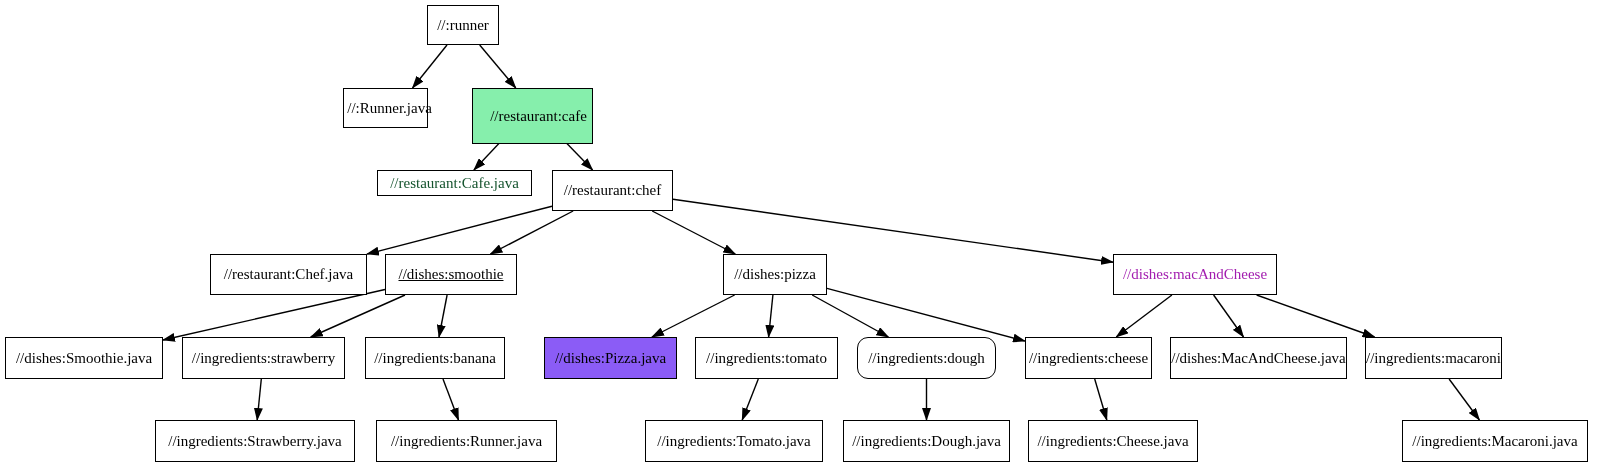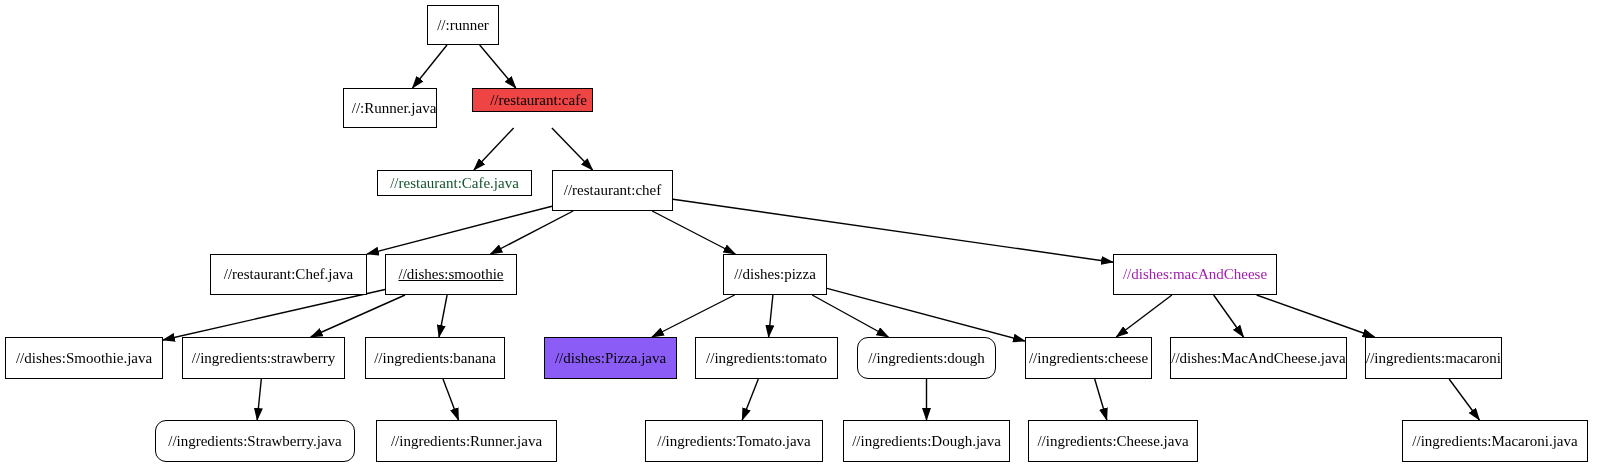--- a/index.html
+++ b/index.html
@@ -68,37 +68,37 @@
         <line x1="261.3" y1="379.0" x2="257.2" y2="420.0" stroke="#000000" stroke-width="1.4" marker-end="url(#arrowhead)"></line>
         <line x1="443.0" y1="379.0" x2="458.5" y2="420.0" stroke="#000000" stroke-width="1.4" marker-end="url(#arrowhead)"></line>
         <line x1="758.3" y1="379.0" x2="742.2" y2="420.0" stroke="#000000" stroke-width="1.4" marker-end="url(#arrowhead)"></line>
         <line x1="926.5" y1="379.0" x2="926.5" y2="420.0" stroke="#000000" stroke-width="1.4" marker-end="url(#arrowhead)"></line>
         <line x1="1094.7" y1="379.0" x2="1106.8" y2="420.0" stroke="#000000" stroke-width="1.4" marker-end="url(#arrowhead)"></line>
         <line x1="1449.1" y1="379.0" x2="1479.4" y2="420.0" stroke="#000000" stroke-width="1.4" marker-end="url(#arrowhead)"></line>
       </g>
   </svg>
   <div id="node-layer">
       <div class="graph-node" style="left: 427px; top: 5px; width: 72px; height: 40px; border-color: rgb(0, 0, 0); background: rgb(255, 255, 255); color: rgb(0, 0, 0);">//:runner</div>
-      <div class="graph-node" style="left: 343px; top: 88px; width: 94px; height: 40px; border-color: rgb(0, 0, 0); background: rgb(255, 255, 255); color: rgb(0, 0, 0); padding-left: 8px;">//:Runner.java</div>
-      <div class="graph-node" style="left: 472px; top: 88px; width: 121px; height: 24px; border-color: rgb(0, 0, 0); background: #ef4444; color: rgb(0, 0, 0); padding-left: 12px;">//restaurant:cafe</div>
+      <div class="graph-node" style="left: 343px; top: 88px; width: 85px; height: 40px; border-color: rgb(0, 0, 0); background: rgb(255, 255, 255); color: rgb(0, 0, 0); padding-left: 8px;">//:Runner.java</div>
+      <div class="graph-node" style="left: 472px; top: 88px; width: 121px; height: 56px; border-color: rgb(0, 0, 0); background: #86efac; color: rgb(0, 0, 0); padding-left: 12px;">//restaurant:cafe</div>
       <div class="graph-node" style="left: 377px; top: 170px; width: 155px; height: 26px; border-color: rgb(0, 0, 0); background: rgb(255, 255, 255); color: #14532d;">//restaurant:Cafe.java</div>
       <div class="graph-node" style="left: 552px; top: 170px; width: 121px; height: 41px; border-color: rgb(0, 0, 0); background: rgb(255, 255, 255); color: rgb(0, 0, 0);">//restaurant:chef</div>
       <div class="graph-node" style="left: 210px; top: 254px; width: 157px; height: 41px; border-color: rgb(0, 0, 0); background: rgb(255, 255, 255); color: rgb(0, 0, 0);">//restaurant:Chef.java</div>
       <div class="graph-node" style="left: 385px; top: 254px; width: 132px; height: 41px; border-color: rgb(0, 0, 0); background: rgb(255, 255, 255); color: rgb(0, 0, 0); text-decoration: underline;">//dishes:smoothie</div>
       <div class="graph-node" style="left: 723px; top: 254px; width: 104px; height: 41px; border-color: rgb(0, 0, 0); background: rgb(255, 255, 255); color: rgb(0, 0, 0);">//dishes:pizza</div>
       <div class="graph-node" style="left: 1113px; top: 254px; width: 164px; height: 41px; border-color: rgb(0, 0, 0); background: rgb(255, 255, 255); color: #a21caf;">//dishes:macAndCheese</div>
       <div class="graph-node" style="left: 5px; top: 337px; width: 158px; height: 42px; border-color: rgb(0, 0, 0); background: rgb(255, 255, 255); color: rgb(0, 0, 0);">//dishes:Smoothie.java</div>
       <div class="graph-node" style="left: 182px; top: 337px; width: 163px; height: 42px; border-color: rgb(0, 0, 0); background: rgb(255, 255, 255); color: rgb(0, 0, 0);">//ingredients:strawberry</div>
       <div class="graph-node" style="left: 365px; top: 337px; width: 140px; height: 42px; border-color: rgb(0, 0, 0); background: rgb(255, 255, 255); color: rgb(0, 0, 0);">//ingredients:banana</div>
       <div class="graph-node" style="left: 544px; top: 337px; width: 133px; height: 42px; border-color: rgb(0, 0, 0); background: #8b5cf6; color: rgb(0, 0, 0);">//dishes:Pizza.java</div>
       <div class="graph-node" style="left: 695px; top: 337px; width: 143px; height: 42px; border-color: rgb(0, 0, 0); background: rgb(255, 255, 255); color: rgb(0, 0, 0);">//ingredients:tomato</div>
       <div class="graph-node" style="left: 857px; top: 337px; width: 139px; height: 42px; border-color: rgb(0, 0, 0); background: rgb(255, 255, 255); color: rgb(0, 0, 0); border-radius: 11px;">//ingredients:dough</div>
       <div class="graph-node" style="left: 1025px; top: 337px; width: 127px; height: 42px; border-color: rgb(0, 0, 0); background: rgb(255, 255, 255); color: rgb(0, 0, 0);">//ingredients:cheese</div>
       <div class="graph-node" style="left: 1170px; top: 337px; width: 177px; height: 42px; border-color: rgb(0, 0, 0); background: rgb(255, 255, 255); color: rgb(0, 0, 0);">//dishes:MacAndCheese.java</div>
       <div class="graph-node" style="left: 1365px; top: 337px; width: 137px; height: 42px; border-color: rgb(0, 0, 0); background: rgb(255, 255, 255); color: rgb(0, 0, 0);">//ingredients:macaroni</div>
-      <div class="graph-node" style="left: 155px; top: 420px; width: 200px; height: 42px; border-color: rgb(0, 0, 0); background: rgb(255, 255, 255); color: rgb(0, 0, 0); border-radius: 11px;">//ingredients:Strawberry.java</div>
+      <div class="graph-node" style="left: 155px; top: 420px; width: 200px; height: 42px; border-color: rgb(0, 0, 0); background: rgb(255, 255, 255); color: rgb(0, 0, 0);">//ingredients:Strawberry.java</div>
       <div class="graph-node" style="left: 376px; top: 420px; width: 181px; height: 42px; border-color: rgb(0, 0, 0); background: rgb(255, 255, 255); color: rgb(0, 0, 0);">//ingredients:Runner.java</div>
       <div class="graph-node" style="left: 645px; top: 420px; width: 178px; height: 42px; border-color: rgb(0, 0, 0); background: rgb(255, 255, 255); color: rgb(0, 0, 0);">//ingredients:Tomato.java</div>
       <div class="graph-node" style="left: 843px; top: 420px; width: 167px; height: 42px; border-color: rgb(0, 0, 0); background: rgb(255, 255, 255); color: rgb(0, 0, 0);">//ingredients:Dough.java</div>
       <div class="graph-node" style="left: 1028px; top: 420px; width: 170px; height: 42px; border-color: rgb(0, 0, 0); background: rgb(255, 255, 255); color: rgb(0, 0, 0);">//ingredients:Cheese.java</div>
       <div class="graph-node" style="left: 1402px; top: 420px; width: 186px; height: 42px; border-color: rgb(0, 0, 0); background: rgb(255, 255, 255); color: rgb(0, 0, 0);">//ingredients:Macaroni.java</div>
     </div>
 </div>
 
 </body></html>

